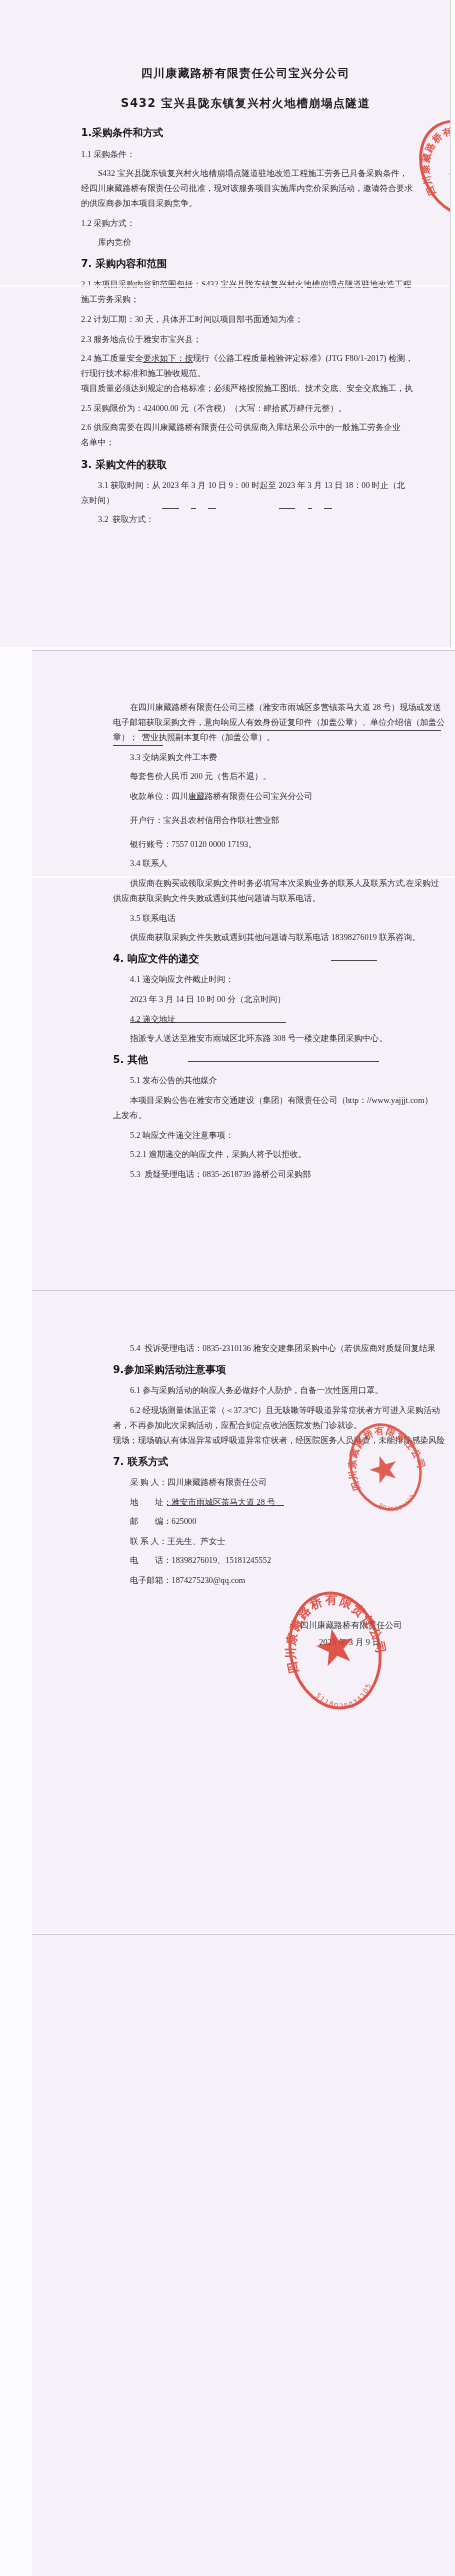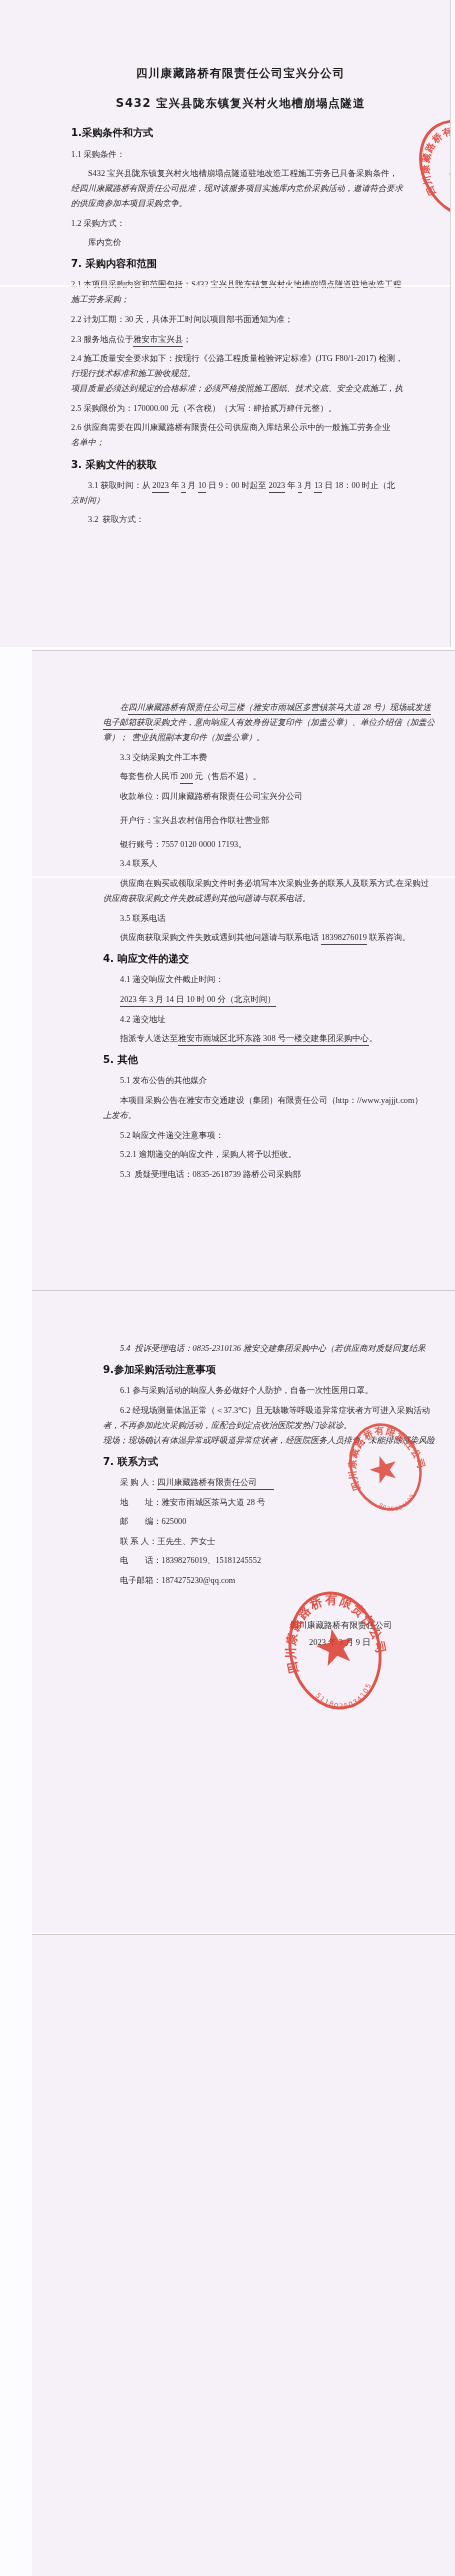--- a/index.html
+++ b/index.html
@@ -5,38 +5,38 @@
   html,body{margin:0;padding:0;background:#e9e7ea;}
   .canvas{position:relative;width:456px;height:2576px;background:#fcfbfd;overflow:hidden;
           font-family:"Liberation Serif","DejaVu Serif",serif;color:#2b2b2b;}
   .page{position:absolute;left:0;width:450px;background:#f6f1f8;overflow:hidden;
         border-right:0.6px solid #d9d5db;}
   .page.torn{border-top:0.6px solid #cfcbd2;margin-left:32px;}
   #p0{top:0;height:647px;}
   #p1{top:650px;height:639px;}
   #p2{top:1290px;height:642px;}
   #p3{top:1934px;height:642px;}
-  .content{position:absolute;left:71px;right:23px;top:0;z-index:1;}
+  .content{position:absolute;left:81px;right:23px;top:0;z-index:1;}
   #p0 .content{padding-top:64px;}
   #p1 .content{padding-top:49px;}
   #p2 .content{padding-top:50px;}
   .ln{white-space:pre-wrap;font-size:8.3px;line-height:15px;}
-  .ln.b{margin:0;font-style:italic;}
+  .ln.b{margin:0;}
   .ln.p{margin-top:4.6px;}
   .ln.ind{text-indent:17px;}
   .ln.title{font-family:"DejaVu Sans","Liberation Sans",sans-serif;font-weight:700;
             font-size:11.4px;line-height:19.4px;text-align:center;letter-spacing:0.9px;
             margin:0 17px 10.8px 0;color:#1e1e1e;}
   .ln.h{font-family:"DejaVu Sans","Liberation Sans",sans-serif;font-weight:700;
         font-size:10.2px;line-height:17px;margin-top:5.1px;margin-bottom:5.1px;color:#161616;}
   .ln.sig{margin-left:187px;margin-top:30px;font-size:8.5px;}
   .ln.date{margin-left:206px;margin-top:2.3px;font-size:8.5px;}
   .g1{margin-top:9px !important;}
   .g2{margin-bottom:24px !important;}
-  .u{border-bottom:0.6px solid #4a4a4a;padding-bottom:2px;}
+  .u{border-bottom:0.6px solid #4a4a4a;padding-bottom:18px;}
   .stamp{position:absolute;z-index:2;pointer-events:none;}
   .stamp text{fill:#dc3a2c;font-family:"DejaVu Sans","Liberation Sans",sans-serif;font-weight:700;}
   .stamp .ring-txt{font-size:21px;letter-spacing:3px;}
   .stamp .ring-txt-sm{font-size:16.5px;letter-spacing:2px;}
   .stamp .digits{font-size:12px;letter-spacing:2px;font-weight:400;}
   .stamp .digits-sm{font-size:10px;letter-spacing:1.5px;font-weight:400;}
   .streak{position:absolute;left:0;right:0;height:1.7px;background:rgba(255,255,255,0.75);z-index:3;}
 </style>
 </head>
 <body>
@@ -55,21 +55,21 @@
         <div class="ln p"><span>1.2 采购方式：</span></div>
         <div class="ln p ind"><span>库内竞价</span></div>
         <div class="ln h"><span>7. 采购内容和范围</span></div>
         <div class="ln p"><span>2.1 本项目采购内容和范围包括：S432 宝兴县陇东镇复兴村火地槽崩塌点隧道驻地改造工程</span></div>
         <div class="ln b"><span>施工劳务采购；</span></div>
         <div class="ln p"><span>2.2 计划工期：30 天，具体开工时间以项目部书面通知为准；</span></div>
         <div class="ln p"><span>2.3 服务地点位于</span><span class="u">雅安市宝兴县</span><span>；</span></div>
         <div class="ln p"><span>2.4 施工质量安全要求如下：按现行《公路工程质量检验评定标准》(JTG F80/1-2017) 检测，</span></div>
         <div class="ln b"><span>行现行技术标准和施工验收规范。</span></div>
         <div class="ln b"><span>项目质量必须达到规定的合格标准；必须严格按照施工图纸、技术交底、安全交底施工，执</span></div>
-        <div class="ln p"><span>2.5 采购限价为：170000.00 元（不含税）（大写：肆拾贰万肆仟元整）。</span></div>
+        <div class="ln p"><span>2.5 采购限价为：424000.00 元（不含税）（大写：肆拾贰万肆仟元整）。</span></div>
         <div class="ln p"><span>2.6 供应商需要在四川康藏路桥有限责任公司供应商入库结果公示中的一般施工劳务企业</span></div>
         <div class="ln b"><span>名单中；</span></div>
         <div class="ln h"><span>3. 采购文件的获取</span></div>
         <div class="ln p ind"><span>3.1 获取时间：从 </span><span class="u">2023</span><span> 年 </span><span class="u">3</span><span> 月 </span><span class="u">10</span><span> 日 9：00 时起至 </span><span class="u">2023</span><span> 年 </span><span class="u">3</span><span> 月 </span><span class="u">13</span><span> 日 18：00 时止（北</span></div>
         <div class="ln b"><span>京时间）</span></div>
         <div class="ln p ind"><span>3.2  获取方式：</span></div>
       </div>
     <div class="streak" style="top:285px"></div>
 
     <svg class="stamp" style="left:414px;top:109px" width="97" height="120" viewBox="-85 -105 170 210">

